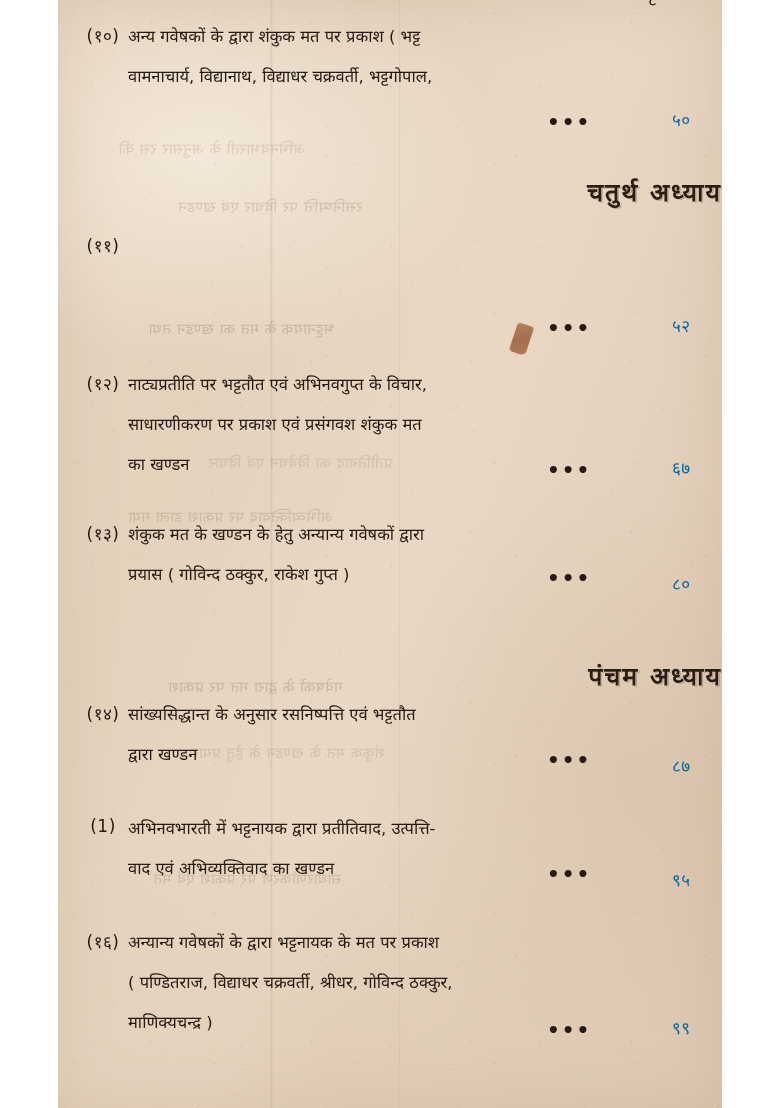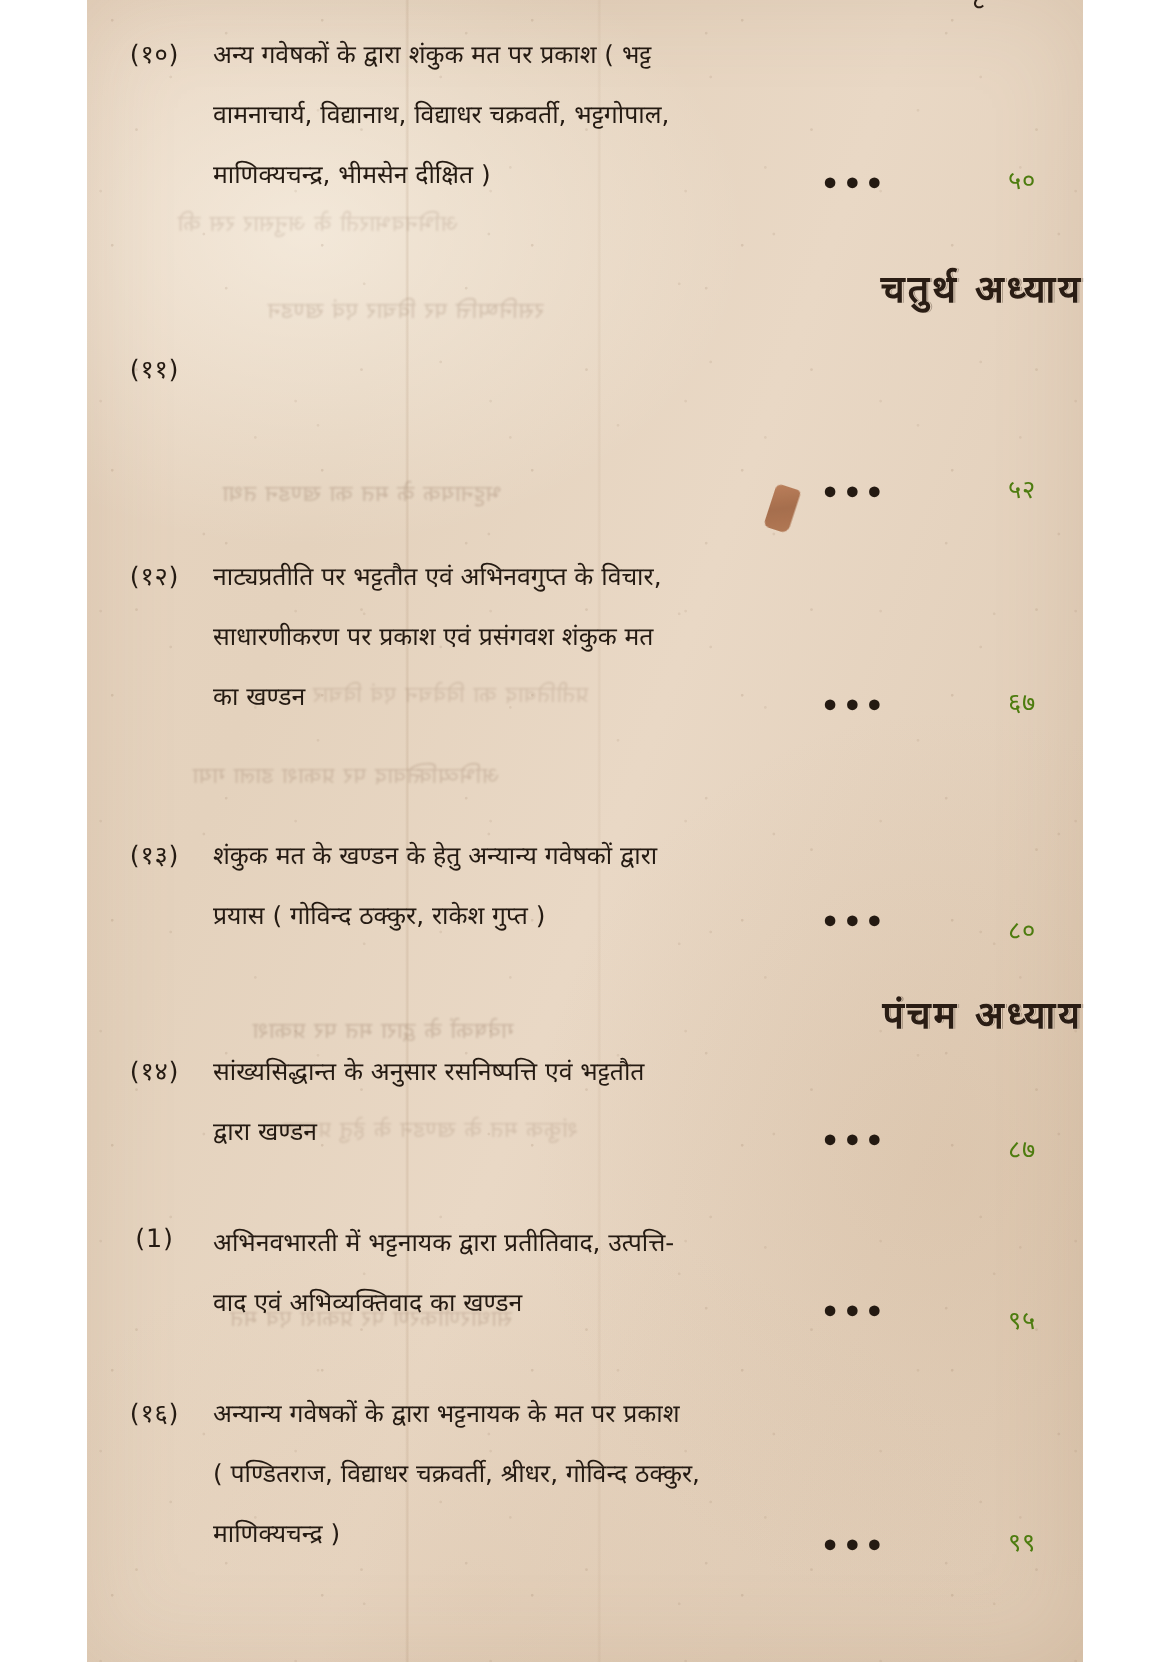--- a/index.html
+++ b/index.html
@@ -117,21 +117,21 @@
     left: 0;
     top: 0;
     width: 62px;
     text-align: center;
     color: #241a12;
     font-size: 17px;
     font-family: "DejaVu Sans", sans-serif;
     letter-spacing: .5px;
   }
   .entry-body {
-    margin-left: 70px;
+    margin-left: 56px;
     position: relative;
   }
   .line {
     position: relative;
     color: #241a12;
     font-size: 16.5px;
     line-height: 26px;
     height: 40px;
     font-family: "DejaVu Sans", sans-serif;
     white-space: nowrap;
@@ -143,21 +143,21 @@
   .leader {
     position: absolute;
     color: #241a12;
     font-size: 20px;
     font-weight: bold;
     letter-spacing: 2px;
     line-height: 1;
   }
   .pagenum {
     position: absolute;
-    color: #4d7c0f;
+    color: #0369a1;
     font-size: 17px;
     font-family: "DejaVu Sans", sans-serif;
     letter-spacing: .5px;
     text-align: left;
   }
 
   
   .chapter {
     position: absolute;
     width: 664px;
@@ -214,21 +214,20 @@
 
   <div class="content">
 
     <span class="top-clip">८</span>
 
     <div class="entry" style="top:24px">
       <div class="entry-num">(१०)</div>
       <div class="entry-body">
         <div class="line"><span class="txt">अन्य गवेषकों के द्वारा शंकुक मत पर प्रकाश ( भट्ट</span></div>
         <div class="line"><span class="txt">वामनाचार्य, विद्यानाथ, विद्याधर चक्रवर्ती, भट्टगोपाल,</span></div>
-        <div class="line"><span class="txt">माणिक्यचन्द्र, भीमसेन दीक्षित )</span></div>
       </div>
       <span class="leader" style="left:475px; top:88px">•••</span>
       <span class="pagenum" style="left:600px; top:84px">५०</span>
     </div>
 
     <div class="chapter" style="top:174px">चतुर्थ अध्याय</div>
 
     <div class="entry" style="top:234px">
       <div class="entry-num">(११)</div>
       <span class="leader" style="left:475px; top:84px">•••</span>
@@ -239,21 +238,21 @@
       <div class="entry-num">(१२)</div>
       <div class="entry-body">
         <div class="line"><span class="txt">नाट्यप्रतीति पर भट्टतौत एवं अभिनवगुप्त के विचार,</span></div>
         <div class="line"><span class="txt">साधारणीकरण पर प्रकाश एवं प्रसंगवश शंकुक मत</span></div>
         <div class="line"><span class="txt">का खण्डन</span></div>
       </div>
       <span class="leader" style="left:475px; top:88px">•••</span>
       <span class="pagenum" style="left:600px; top:84px">६७</span>
     </div>
 
-    <div class="entry" style="top:558px">
+    <div class="entry" style="top:522px">
       <div class="entry-num">(१३)</div>
       <div class="entry-body">
         <div class="line"><span class="txt">शंकुक मत के खण्डन के  हेतु अन्यान्य गवेषकों द्वारा</span></div>
         <div class="line"><span class="txt">प्रयास ( गोविन्द ठक्कुर, राकेश गुप्त )</span></div>
       </div>
       <span class="leader" style="left:475px; top:46px">•••</span>
       <span class="pagenum" style="left:600px; top:50px">८०</span>
     </div>
 
     <div class="chapter" style="top:658px">पंचम अध्याय</div>

